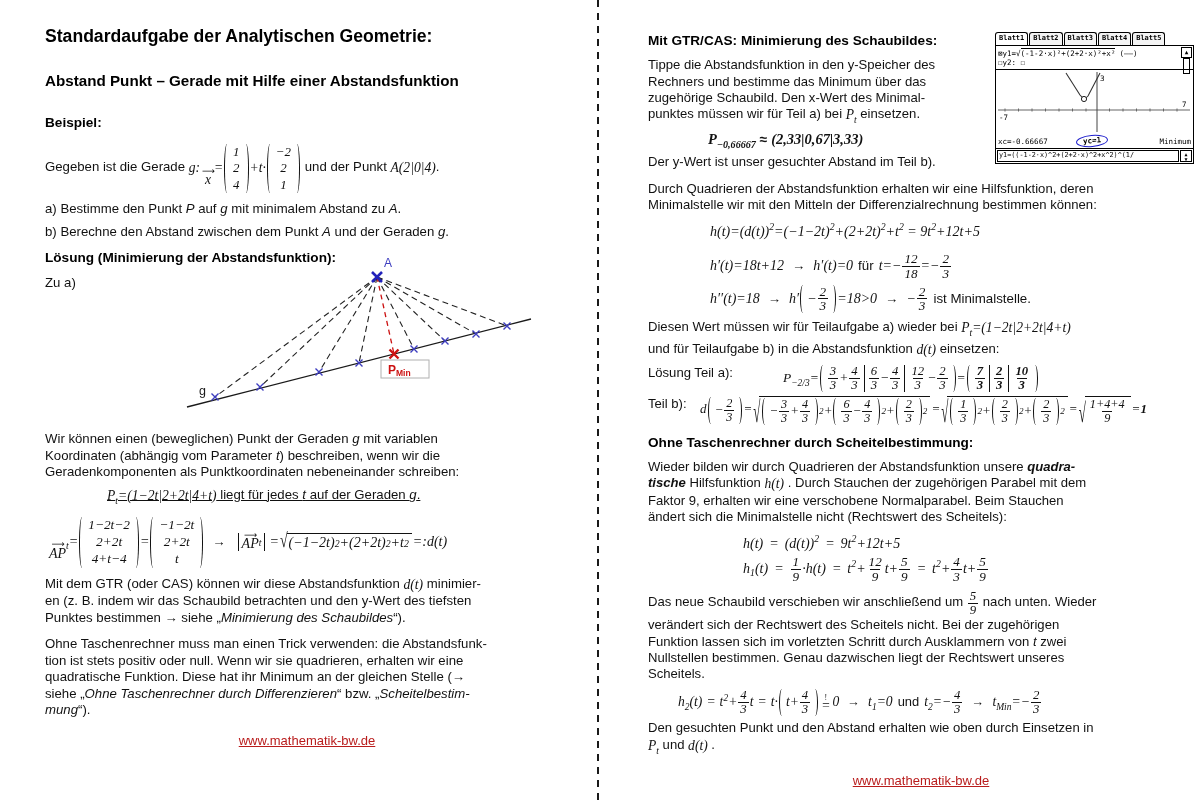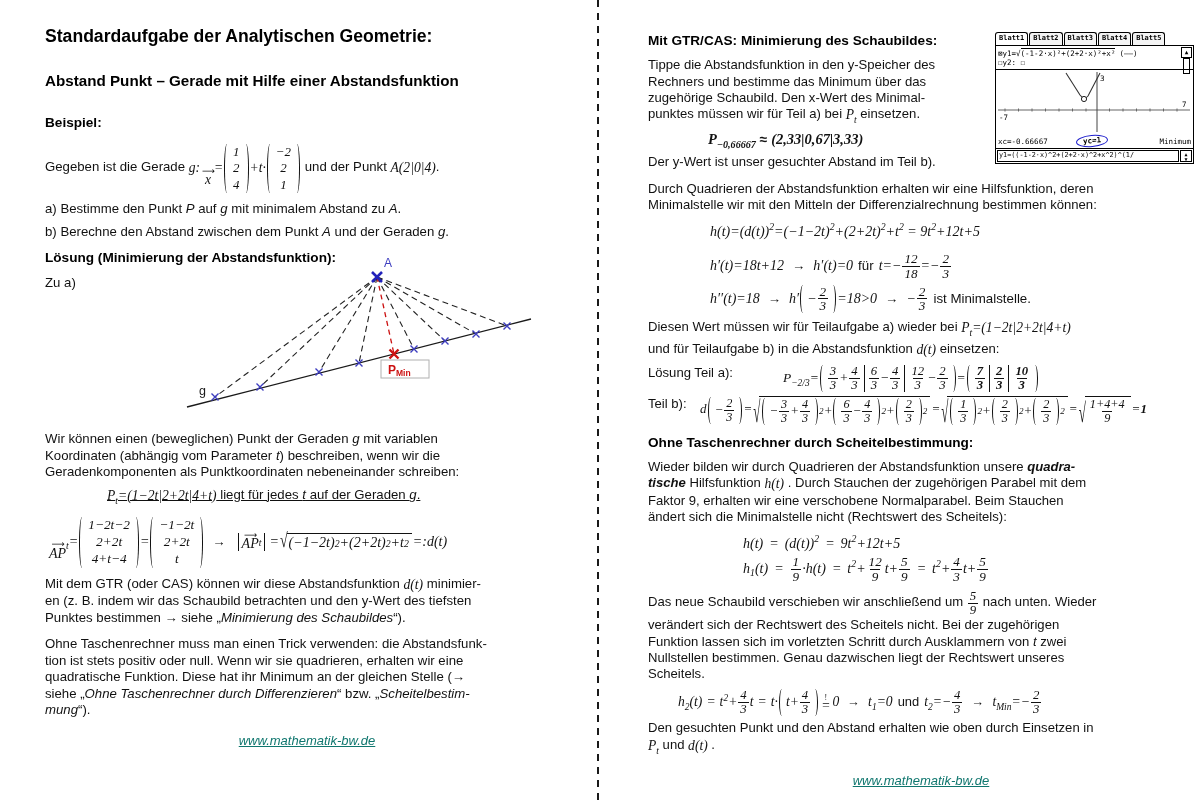--- a/index.html
+++ b/index.html
@@ -51,21 +51,21 @@
   .stk .top{font-size:0.58em;font-style:normal;line-height:0.9;}
   .mb{font-weight:bold;}
   
   .figwrap{position:relative;height:158px;margin-top:2px;}
   .zua{position:absolute;left:0;top:8px;font-size:13.2px;}
   .fig-svg{position:absolute;left:112px;top:-12px;width:404px;height:168px;}
   .ind62{padding-left:62px;}
   .frow{display:flex;align-items:flex-start;}
   .flabel{font-size:13.1px;flex:none;}
   .footer{text-align:center;margin-top:14px;font-size:13px;}
-  .footer a{color:#0f766e;text-decoration:underline;font-style:italic;}
+  .footer a{color:#b91c1c;text-decoration:underline;}
   
   .calc{float:right;width:199px;margin:6px 0 8px 8px;font-family:"DejaVu Sans Mono",monospace;
         color:#000;font-size:7.5px;line-height:1.2;}
   .ctabs{display:flex;height:13px;}
   .ctab{border:1px solid #000;border-bottom:none;border-radius:3px 3px 0 0;padding:1px 3px 0 3px;
         margin-right:1px;background:#f4f4f4;font-weight:bold;font-size:7px;white-space:nowrap;}
   .ctab.active{background:#fff;}
   .cbody{border:1px solid #000;background:#fff;}
   .cform{border-bottom:1px solid #000;padding:2px 13px 2px 2px;position:relative;}
   .cf1{display:flex;align-items:flex-end;white-space:nowrap;}

